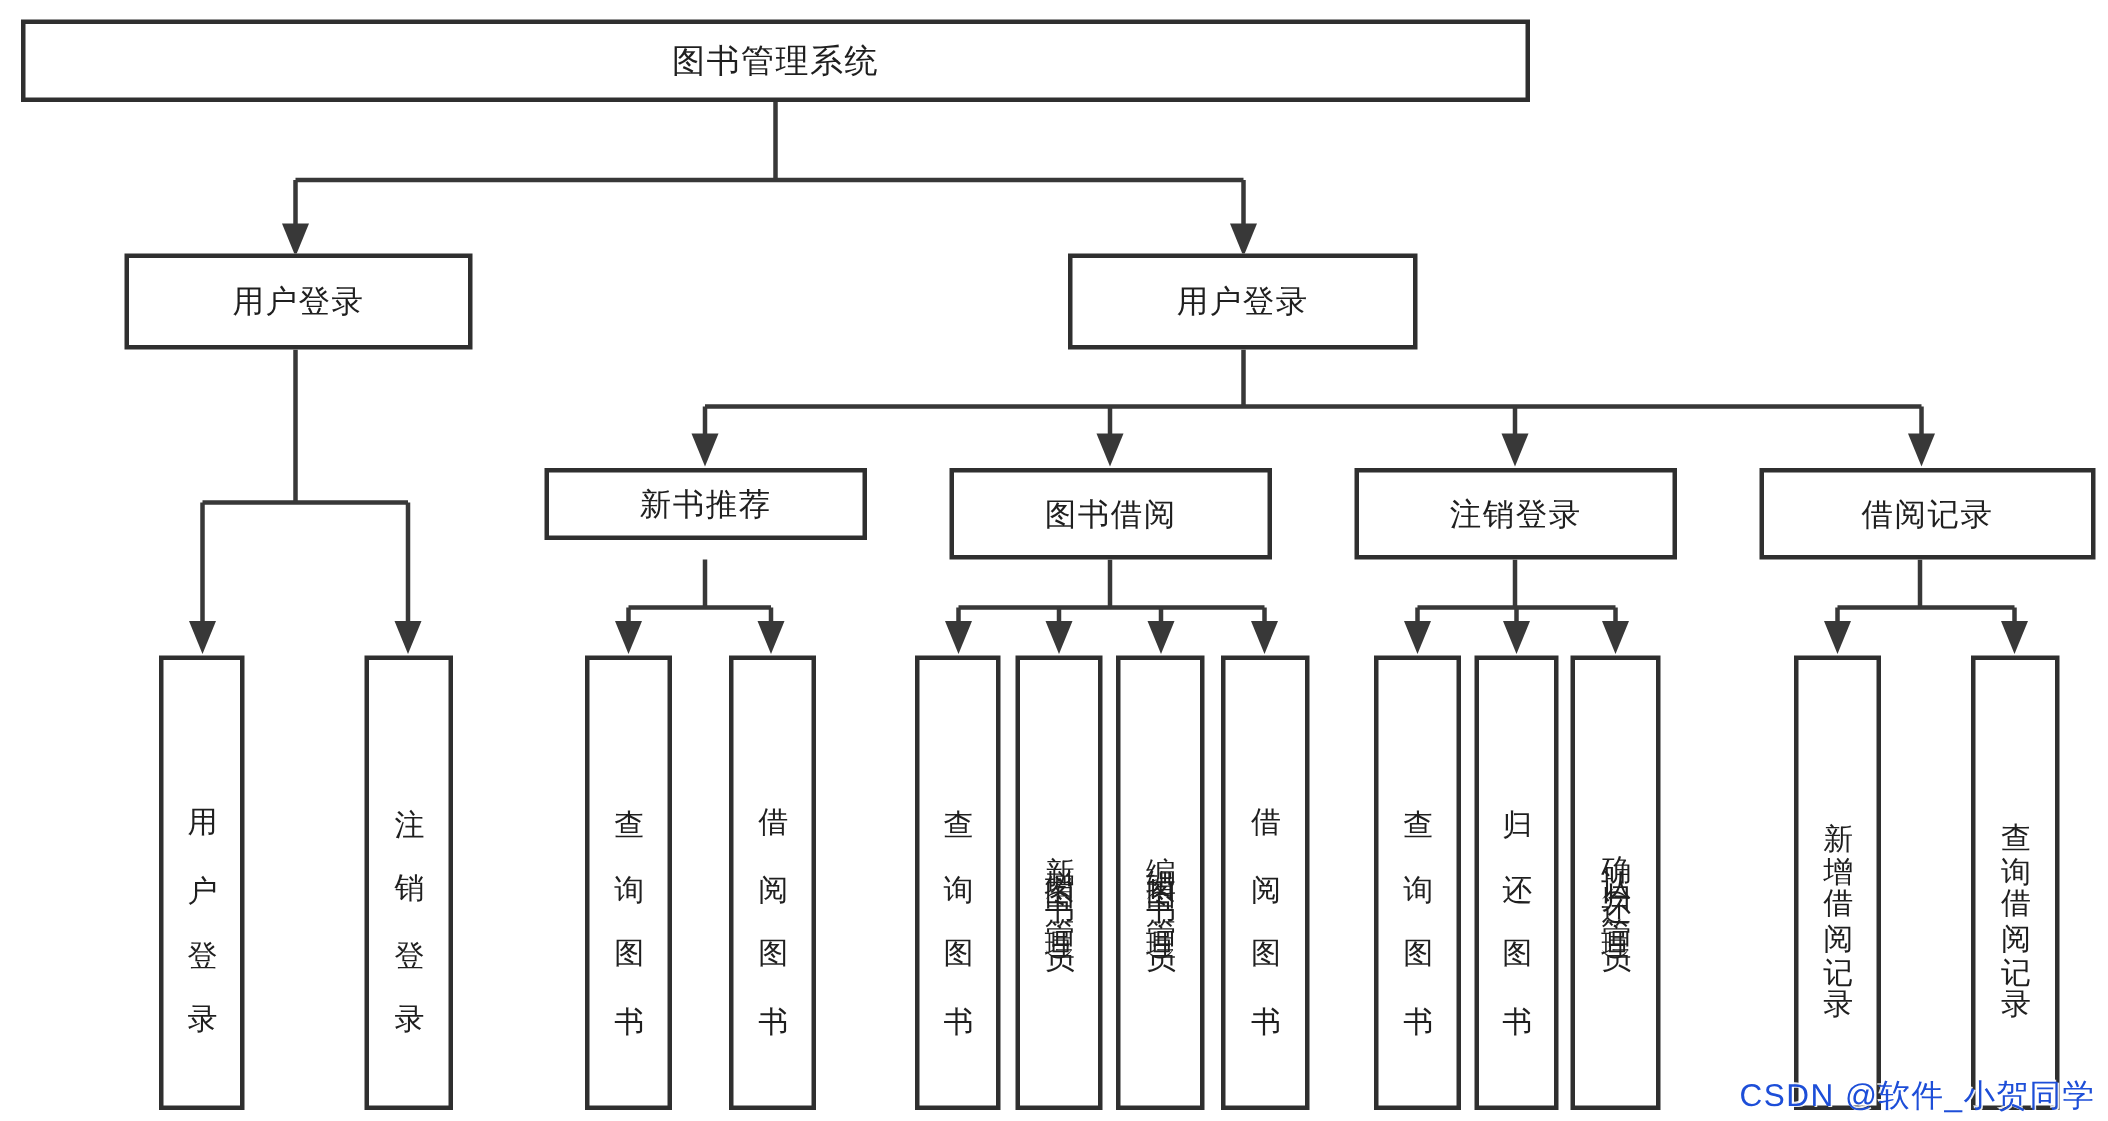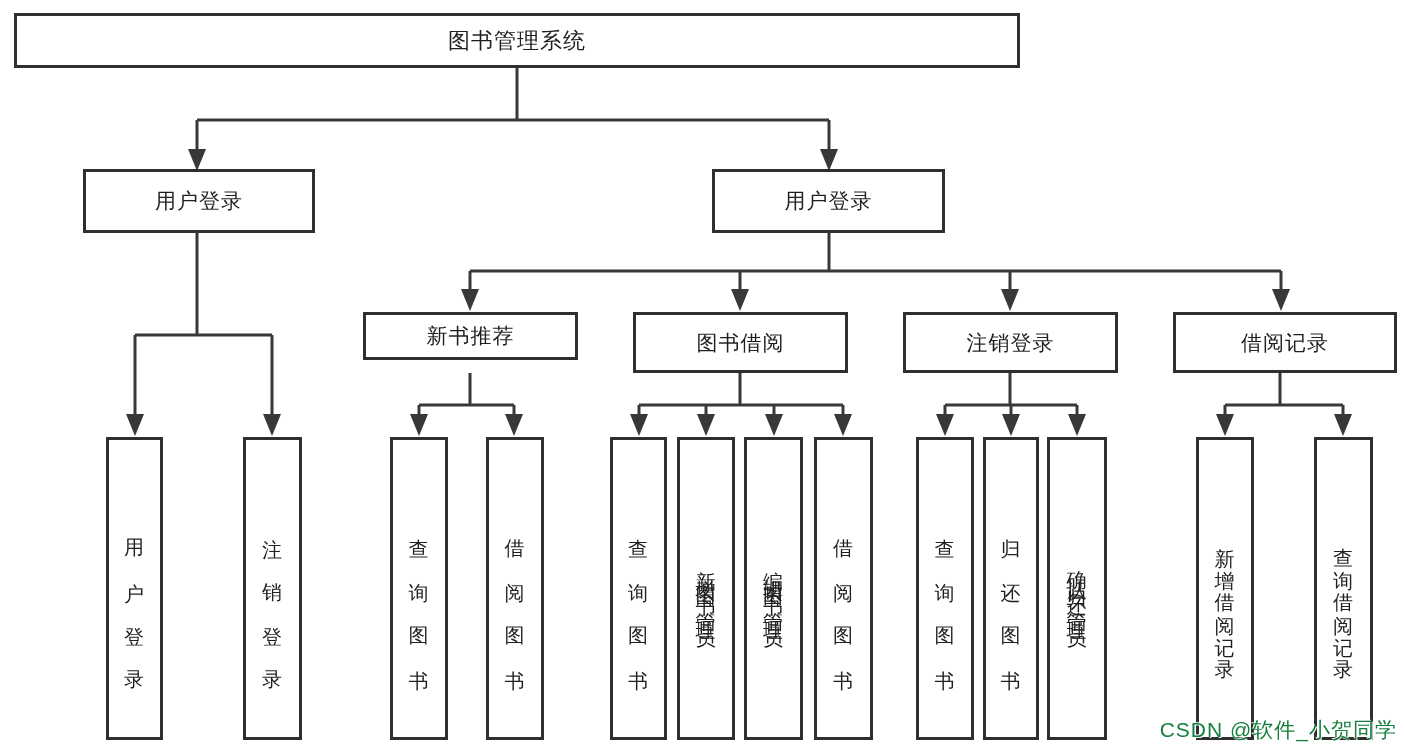--- a/index.html
+++ b/index.html
@@ -37,21 +37,21 @@
     text-orientation: mixed;
     font-size: 20px;
     line-height: 1;
     white-space: nowrap;
   }
   .watermark {
     position: absolute;
     right: 8px;
     bottom: 3px;
     font-size: 21px;
-    color: #15803d;
+    color: #1d4ed8;
     letter-spacing: 1px;
     text-shadow: 1px 1px 0 rgba(255,255,255,0.9), -1px -1px 0 rgba(255,255,255,0.9);
     white-space: nowrap;
     margin-left: 28px;
   }
 </style>
 </head>
 <body>
 
 <div id="canvas">

